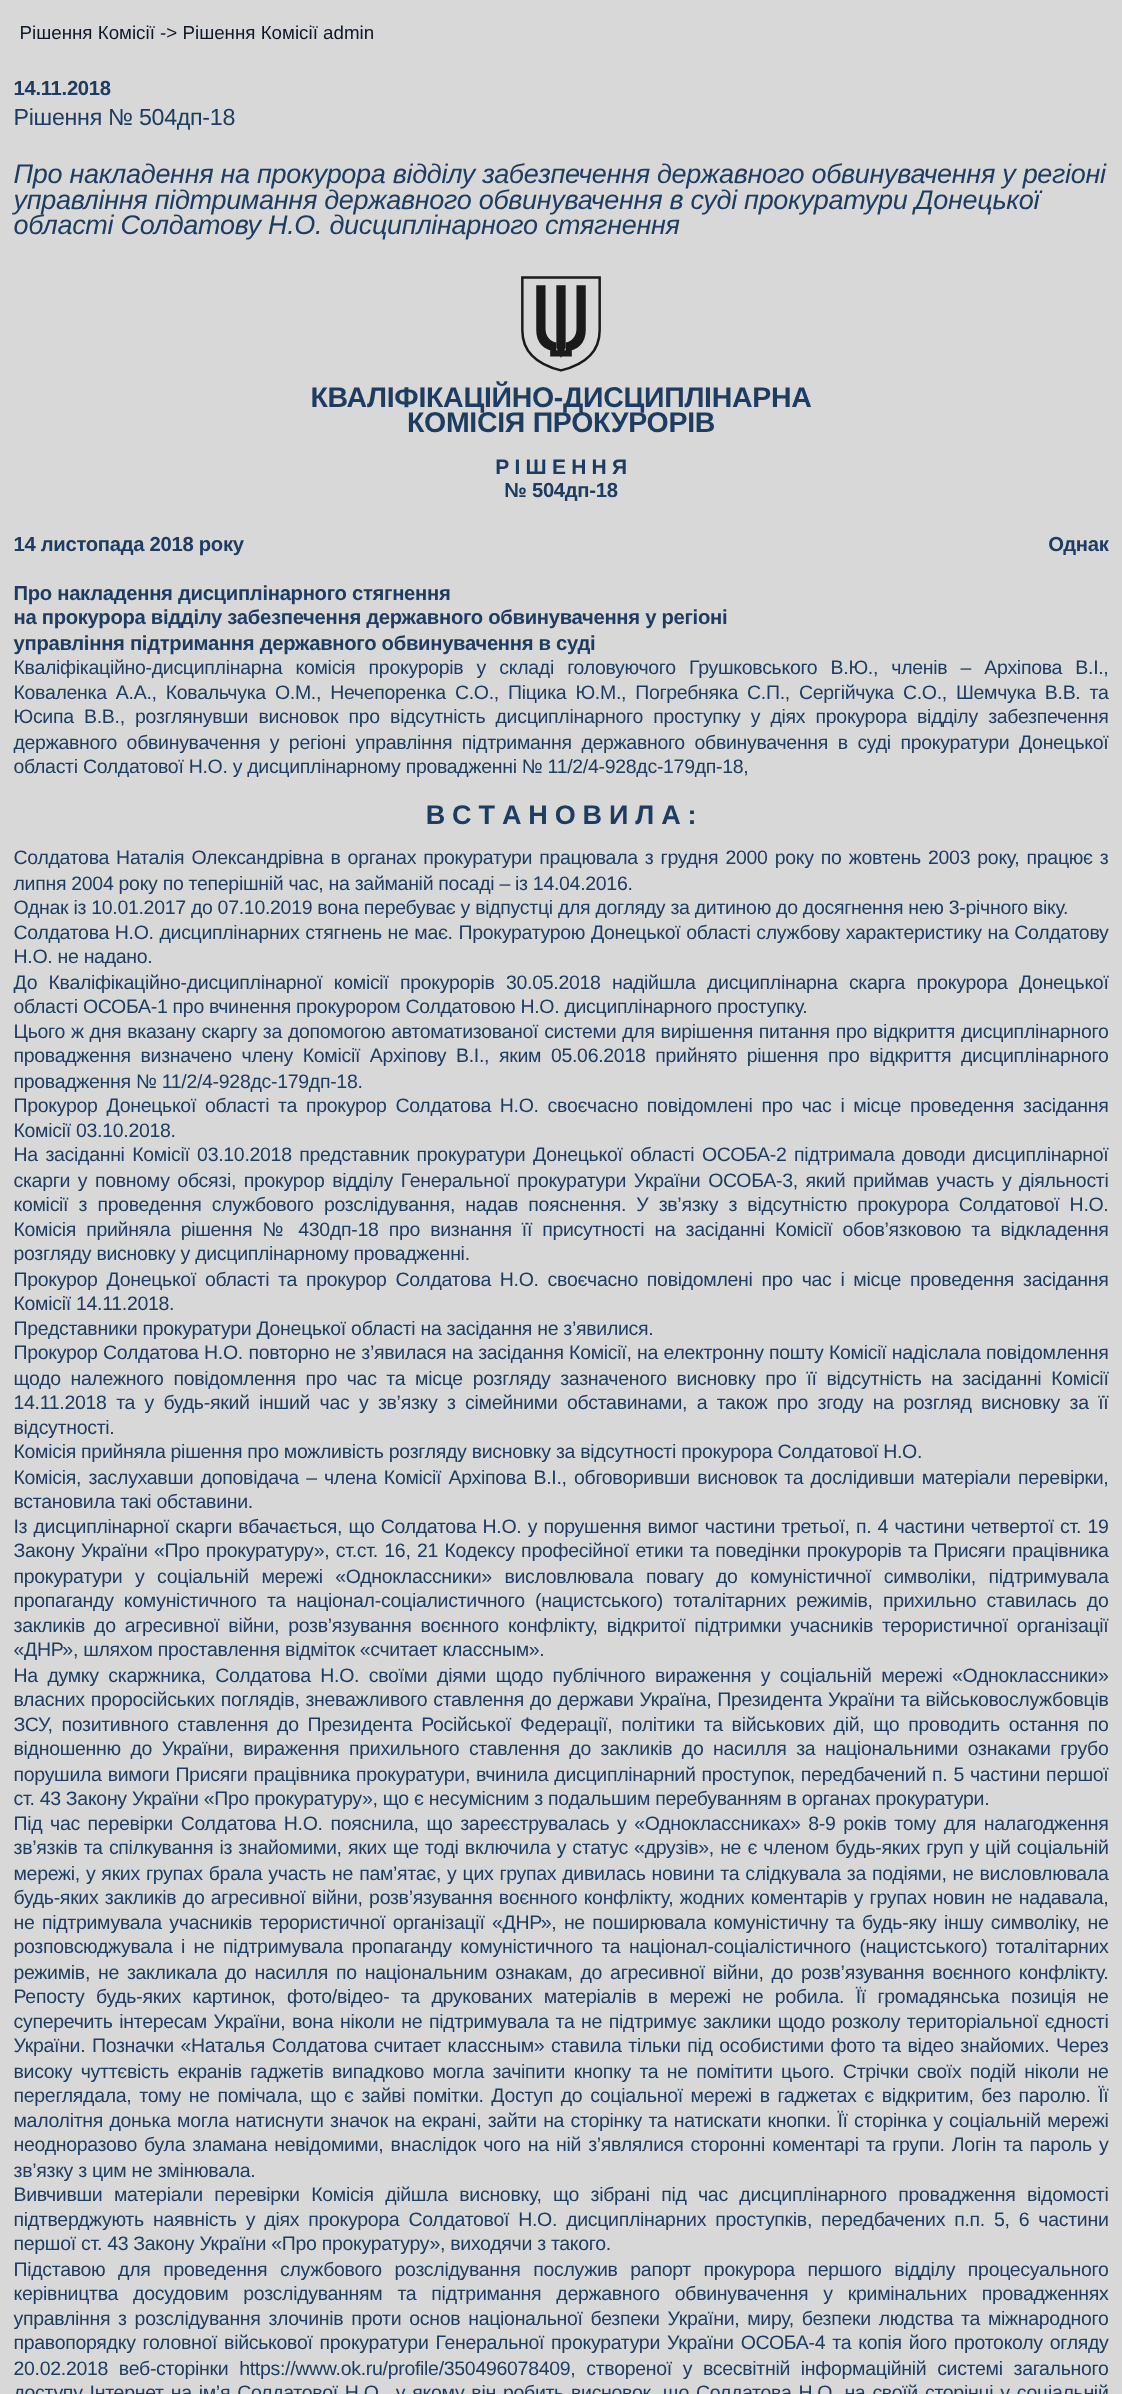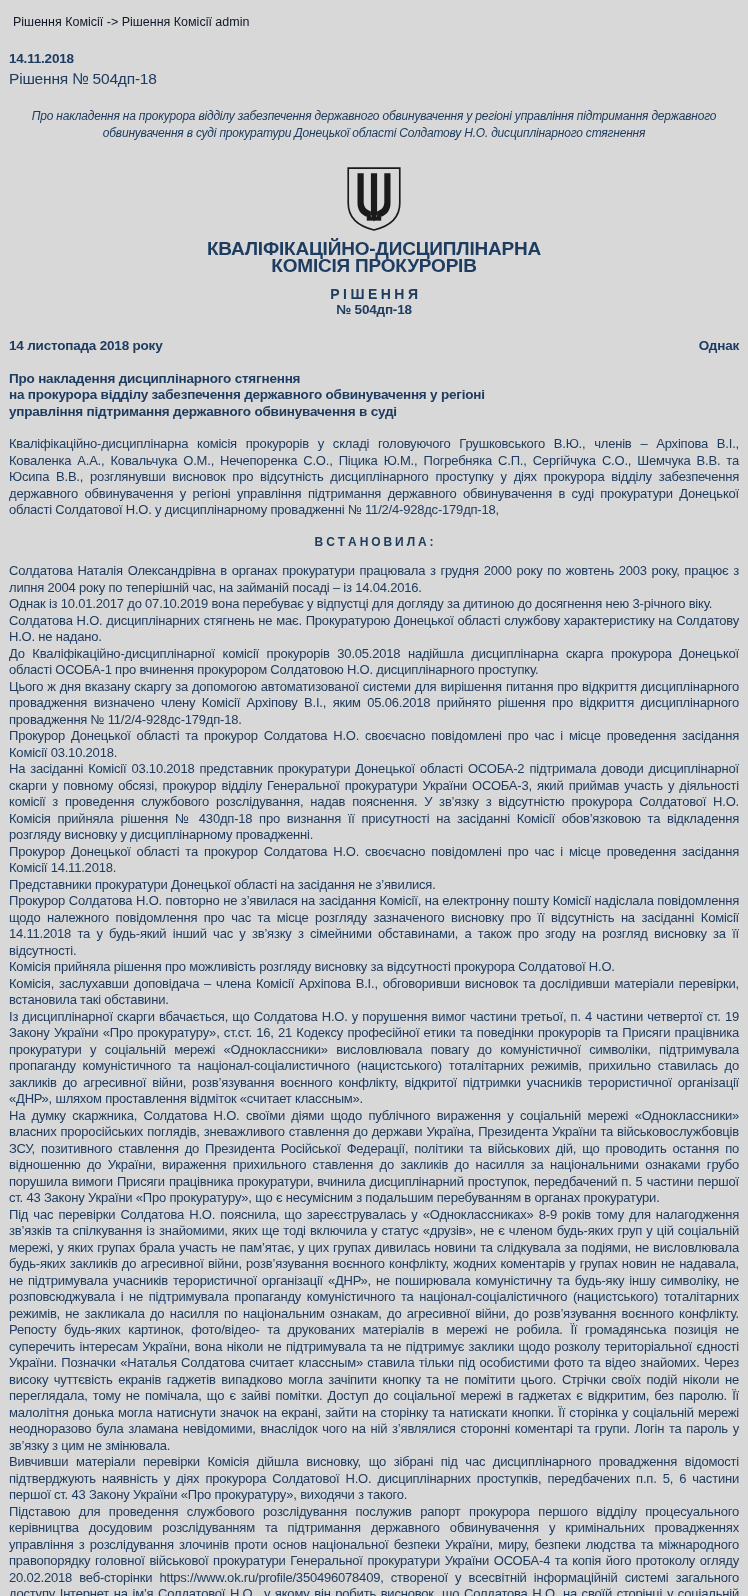--- a/index.html
+++ b/index.html
@@ -29,23 +29,22 @@
     font-size: 13.5px;
   }
   .meta-title {
     margin-top: 4px;
     font-weight: normal;
     font-size: 15.5px;
   }
   .summary {
     margin-top: 20px;
     font-style: italic;
-    font-size: 12px;
+    font-size: 18px;
     line-height: 17px;
-    text-align: center;
   }
 
   .emblem-wrap {
     margin-top: 24px;
     text-align: center;
   }
   .emblem-wrap svg { display: inline-block; }
 
   .org-name {
     margin-top: 4px;
@@ -77,30 +76,29 @@
   }
 
   .subject-block {
     margin-top: 16px;
     font-weight: bold;
     font-size: 13.5px;
     line-height: 16.5px;
   }
 
   .intro {
-    margin-top: 16px;
     text-align: justify;
   }
   .intro p { margin: 0; }
 
   .resolution-heading {
     margin: 15px 0 13px 0;
     text-align: center;
     font-weight: bold;
-    font-size: 12px;
+    font-size: 18px;
   }
 
   .body-text p {
     margin: 0;
     text-align: justify;
   }
 </style>
 </head>
 <body>
 

